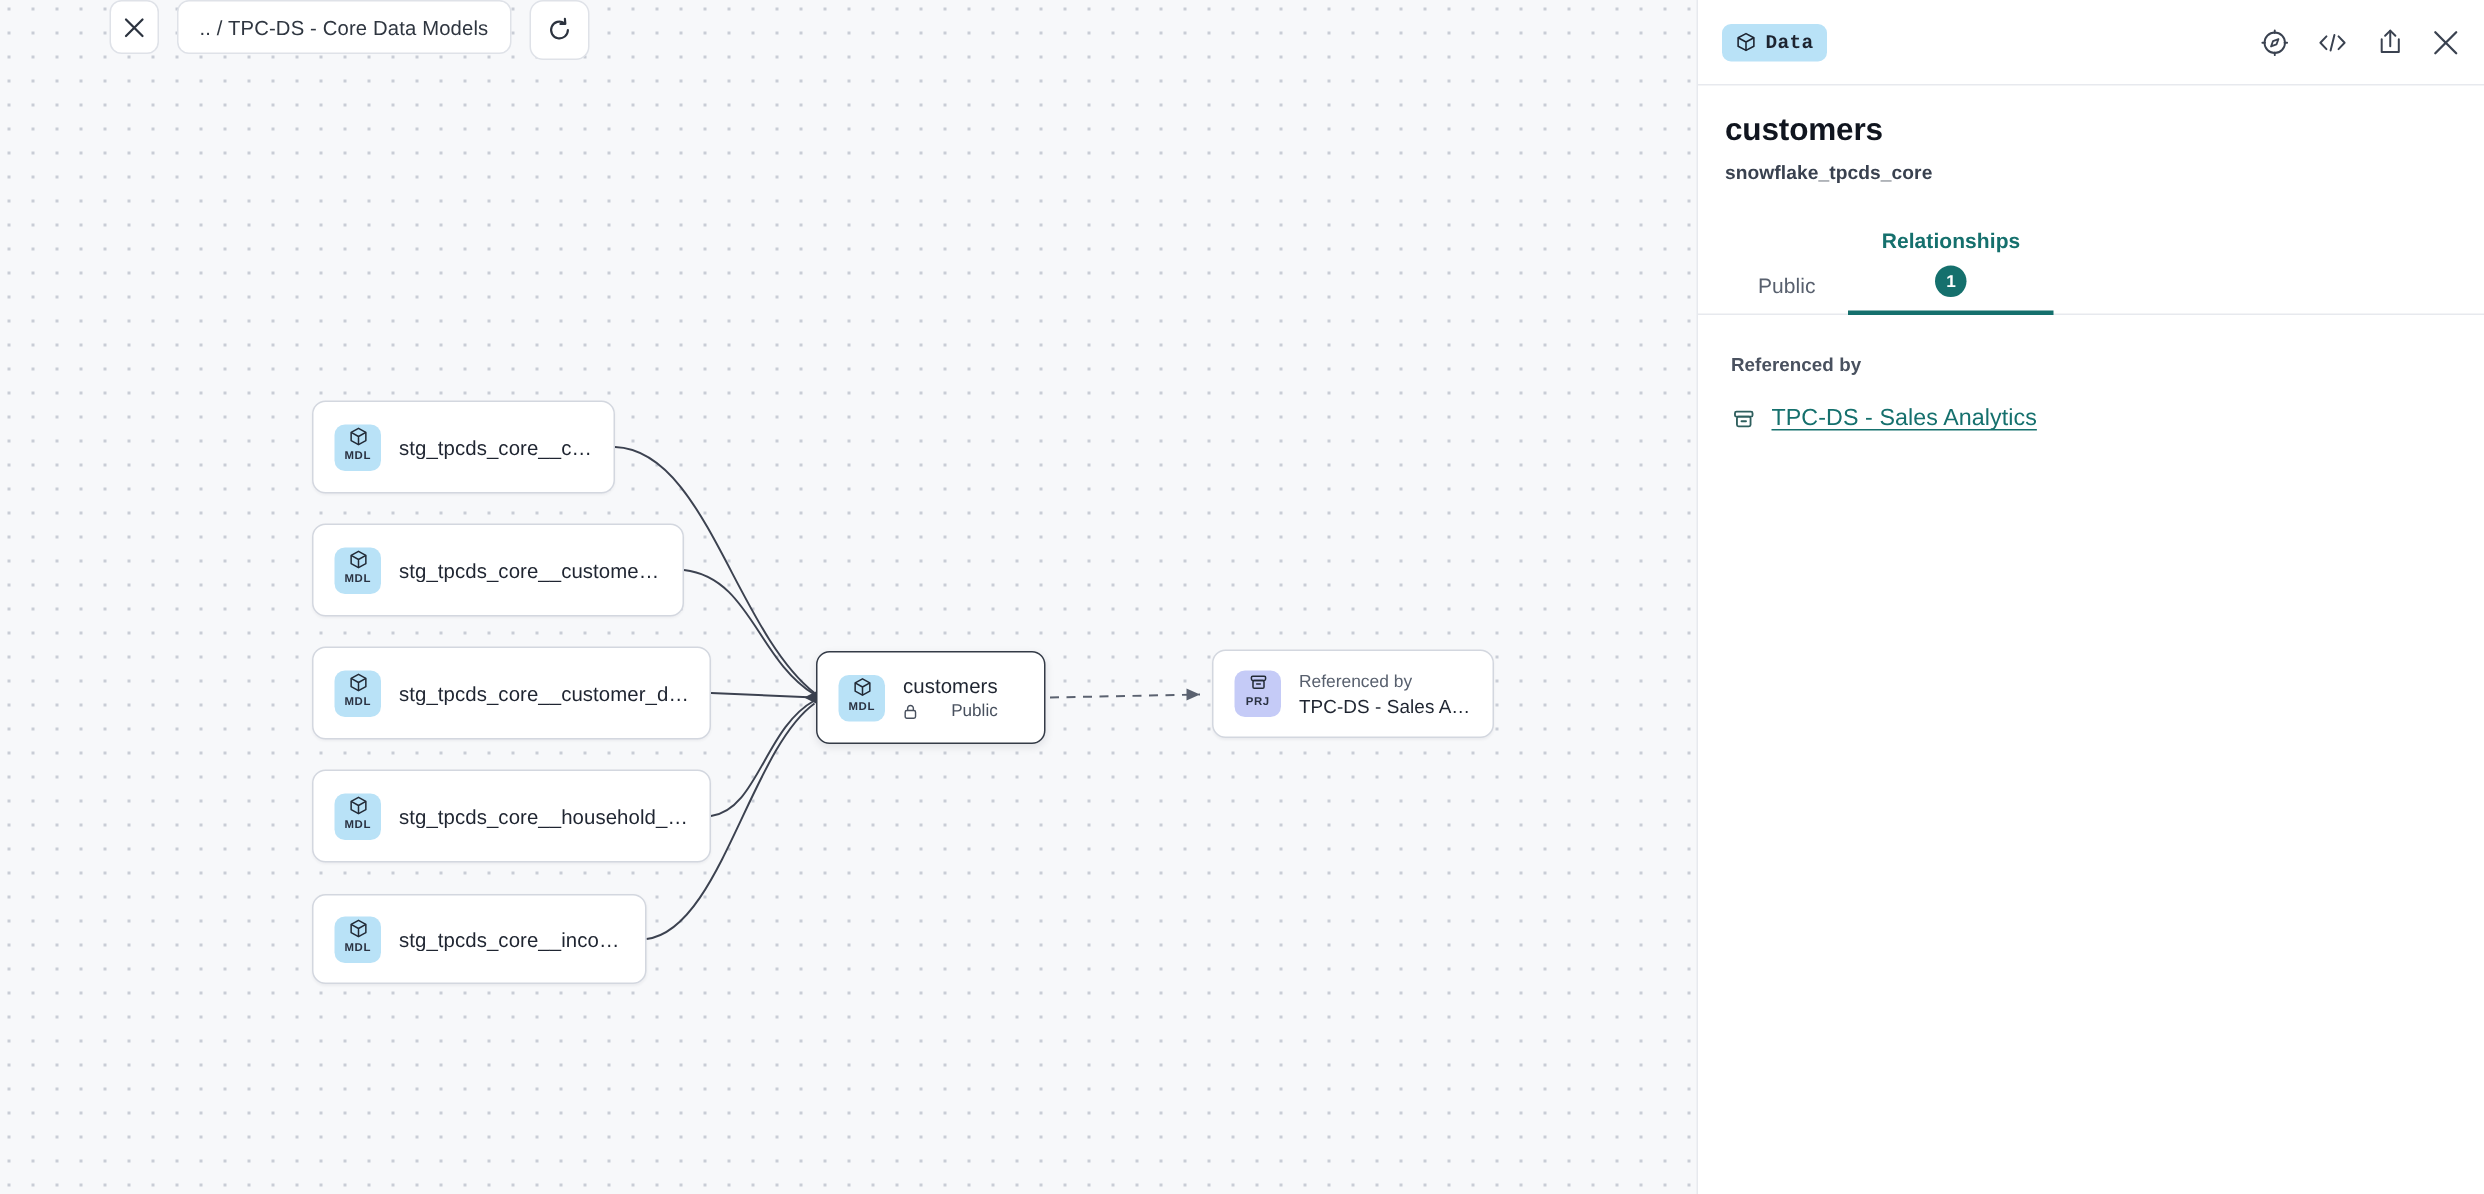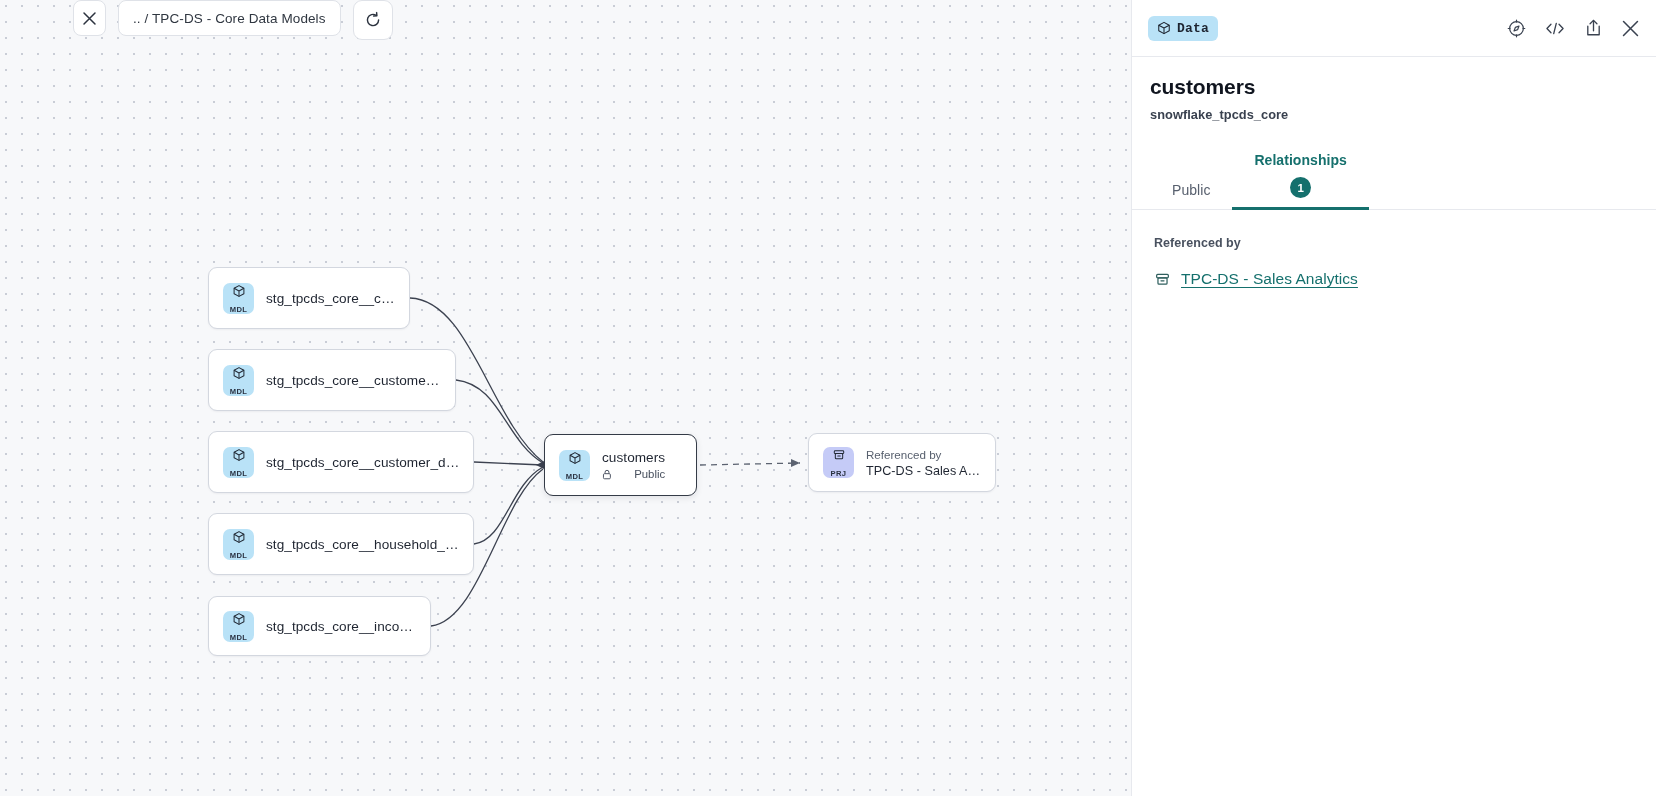--- a/index.html
+++ b/index.html
@@ -64,21 +64,21 @@
 
   .node {
     position:absolute; background:#ffffff; border:1px solid #d3d7df;
     border-radius: 9px; display:flex; align-items:center;
     box-shadow: 0 1px 2px rgba(16,24,40,.05);
     cursor: pointer;
   }
   .node.selected { border:1.6px solid #343b47; box-shadow: 0 2px 6px rgba(16,24,40,.10); }
   .tile {
     flex:0 0 auto; width:31px; height:31px; border-radius:7px;
-    display:flex; flex-direction:column; align-items:center; justify-content:space-between;
+    display:flex; flex-direction:column; align-items:center; justify-content:flex-start;
     margin-left: 14px;
   }
   .tile.mdl { background:#b9e2f7; }
   .tile.prj { background:#c5cbf7; }
   .tile .glyph { line-height:0; margin-top:1px; }
   .tile .abbr { font-size:7.6px; font-weight:700; color:#2a3242; letter-spacing:.4px; margin-top:1px; }
   .node-body { margin-left: 12px; padding-right: 12px; min-width:0; }
   .node-title {
     font-size: 13.6px; color:#1f2531; white-space:nowrap;
     overflow:hidden; text-overflow:ellipsis; letter-spacing:.05px;

